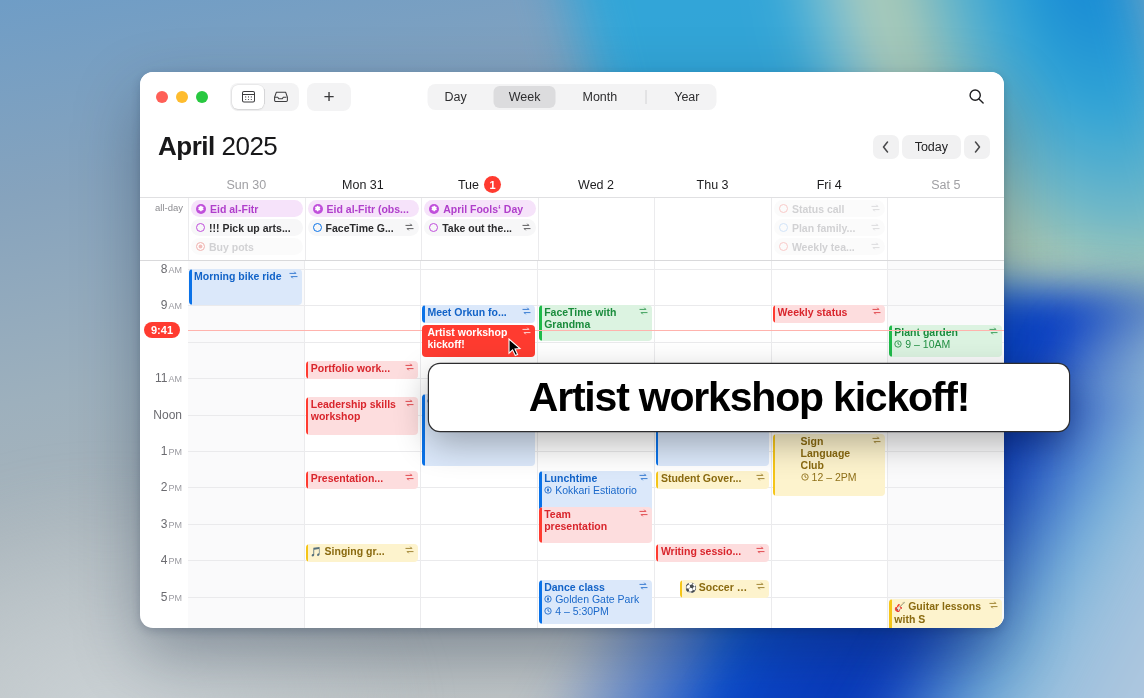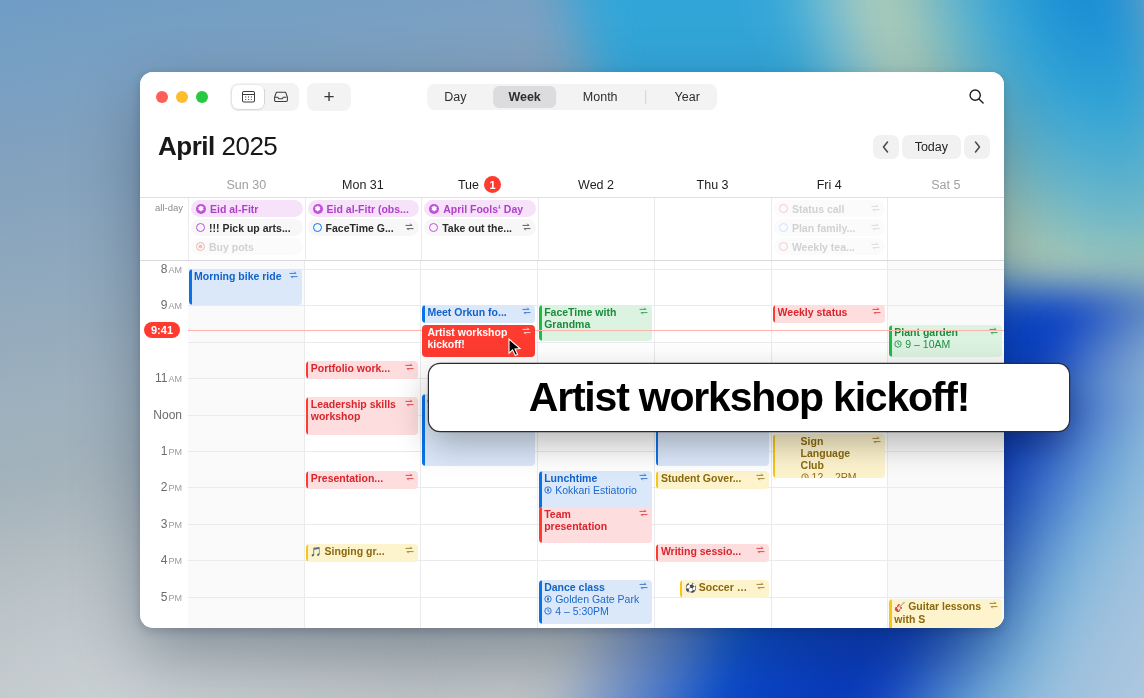--- a/index.html
+++ b/index.html
@@ -89,21 +89,21 @@
 
   .segmented {
     position:absolute; left:50%; top:50%; transform:translate(-50%,-50%);
     display:flex; align-items:center; background:#f3f3f4; border-radius:8px;
     height:26px; padding:0 2px; gap:12px;
   }
   .seg {
     font-size:12.5px; color:#2e2e30; padding:0 15px; height:22px;
     display:flex; align-items:center; border-radius:6px; white-space:nowrap;
   }
-  .seg.sel { background:#dcdcde; font-weight:700; }
+  .seg.sel { background:#dcdcde; font-weight:400; }
   .seg-div { width:1px; height:14px; background:#d2d2d4; margin:0 1px; }
 
   .tb-search {
     position:absolute; right:14px; top:50%; transform:translateY(-50%);
     width:28px; height:28px; border-radius:50%;
     display:flex; align-items:center; justify-content:center; color:#1f1f21;
   }
 
   
   .titlerow {
@@ -672,21 +672,21 @@
             <div class="ev red" style="top: 44px; height: 18px;">
               <div class="bar"></div>
               <div class="ttl-row">
                 <div class="ttl">Weekly status</div>
                 <span class="rep"><svg width="9" height="8" viewBox="0 0 11 10" fill="none" stroke="currentColor" stroke-width="1.1" stroke-linecap="round" stroke-linejoin="round">
                     <polyline points="1,3 8.5,3 6.8,1.3"></polyline>
                     <polyline points="10,7 2.5,7 4.2,8.7"></polyline>
                   </svg></span>
               </div>
             </div>
-            <div class="ev yellow" style="top: 173px; height: 44px; padding-left: 28px;">
+            <div class="ev yellow" style="top: 173px; height: 62px; padding-left: 28px;">
               <div class="bar"></div>
               <div class="ttl-row">
                 <div class="ttl">Sign Language Club</div>
                 <span class="rep"><svg width="9" height="8" viewBox="0 0 11 10" fill="none" stroke="currentColor" stroke-width="1.1" stroke-linecap="round" stroke-linejoin="round">
                     <polyline points="1,3 8.5,3 6.8,1.3"></polyline>
                     <polyline points="10,7 2.5,7 4.2,8.7"></polyline>
                   </svg></span>
               </div>
               <div class="meta">
                 <svg width="8" height="8" viewBox="0 0 10 10" fill="none" stroke="currentColor" stroke-width="1.1">

